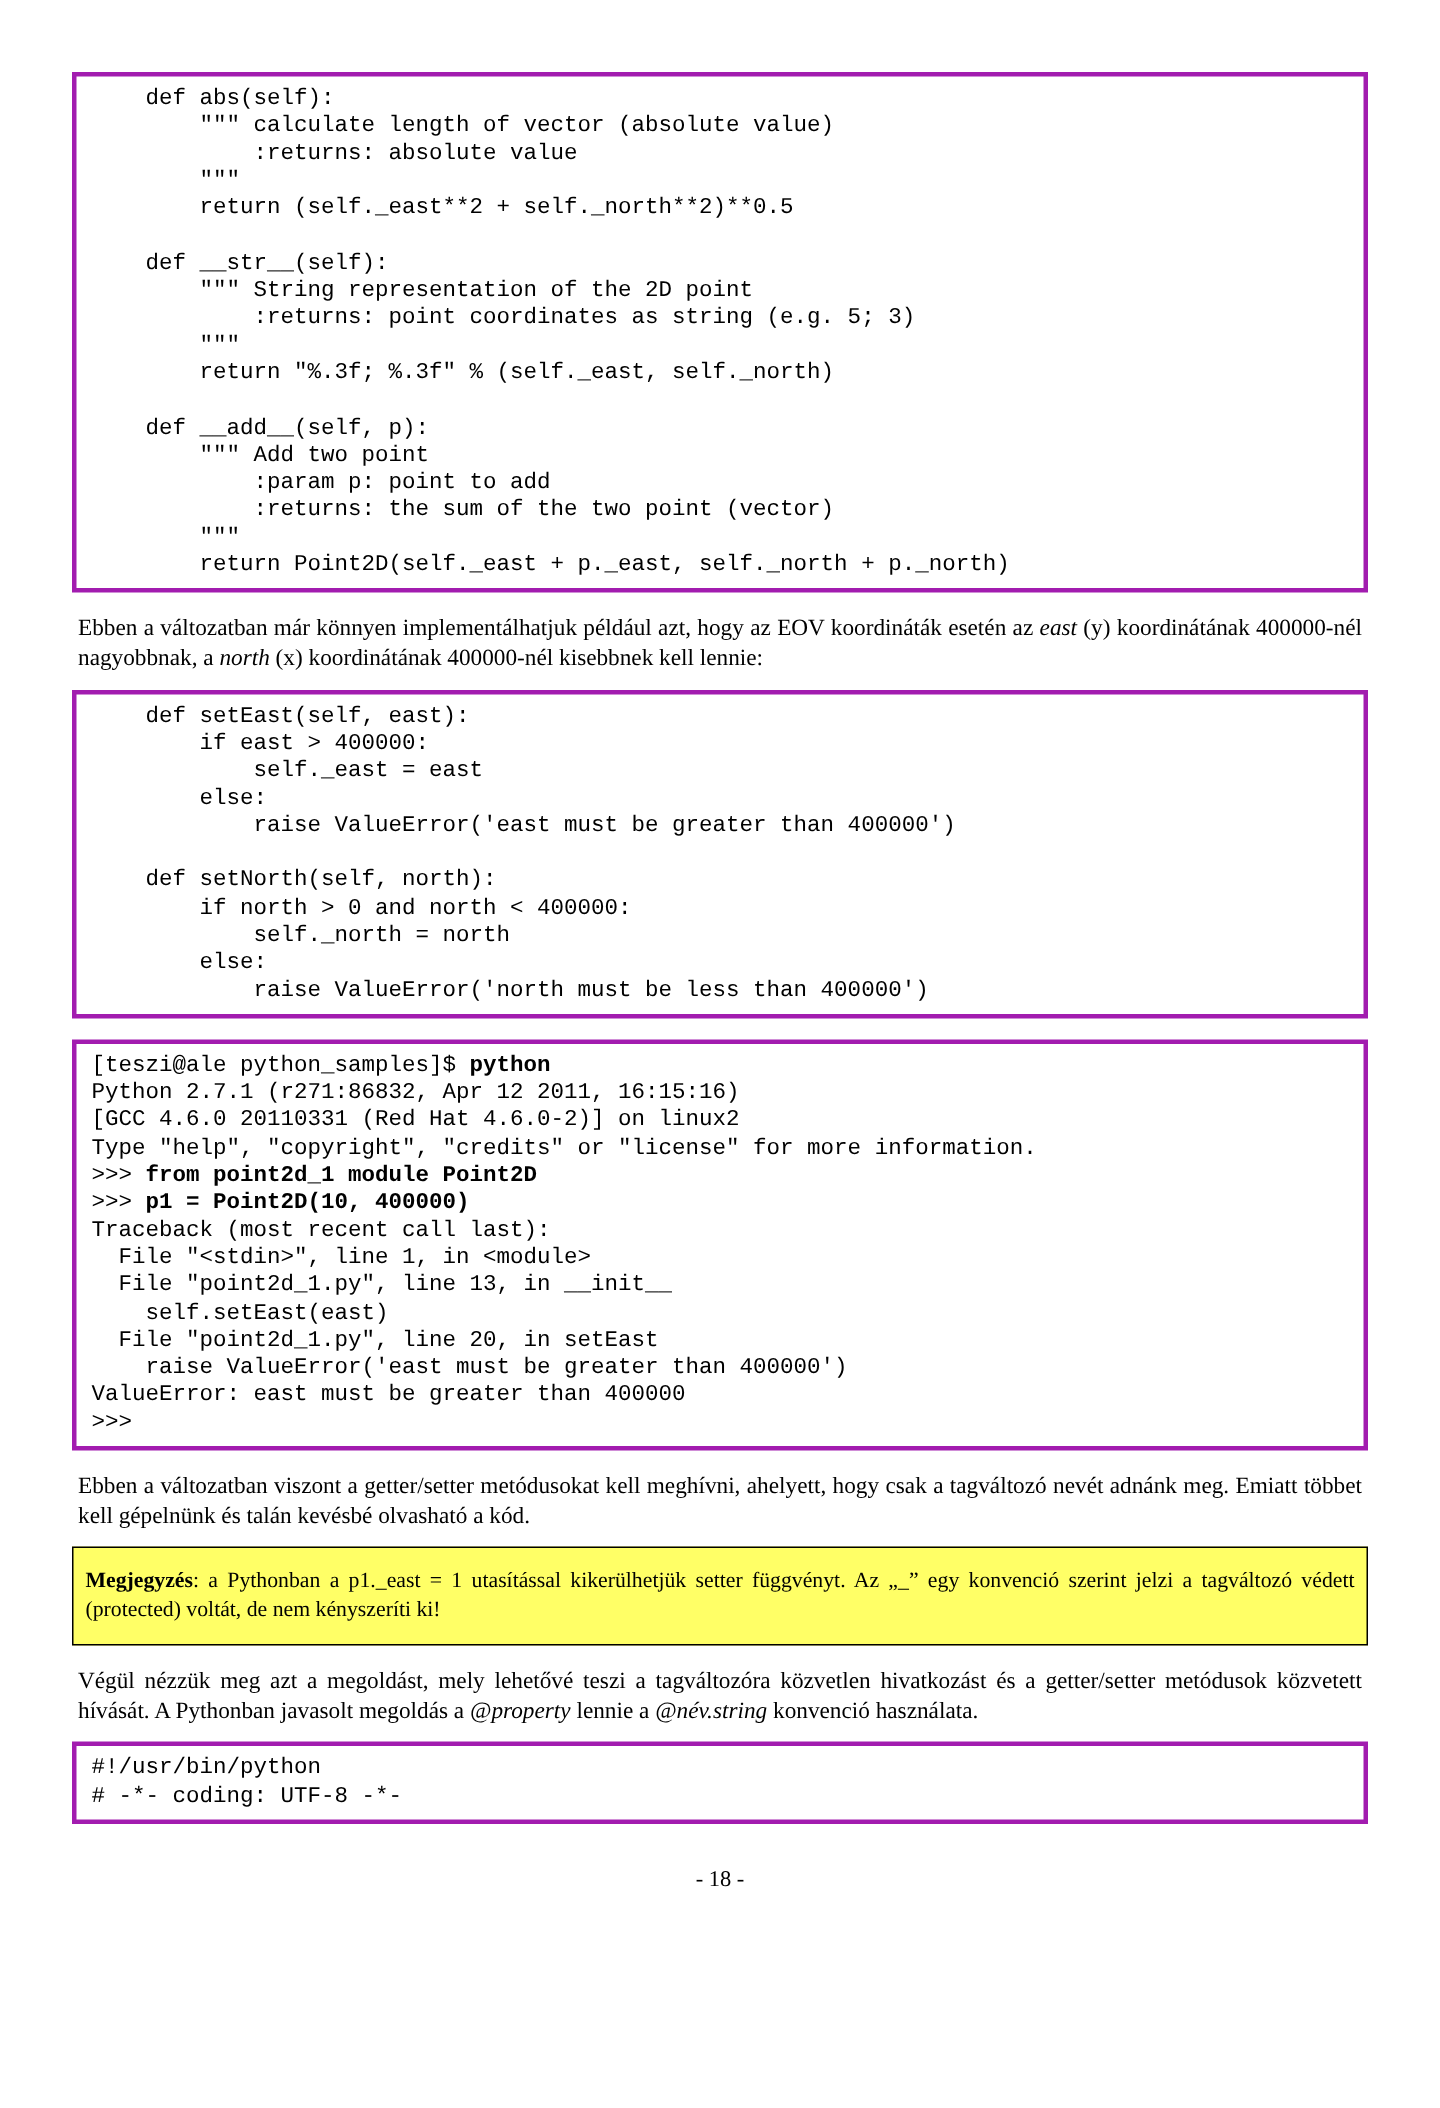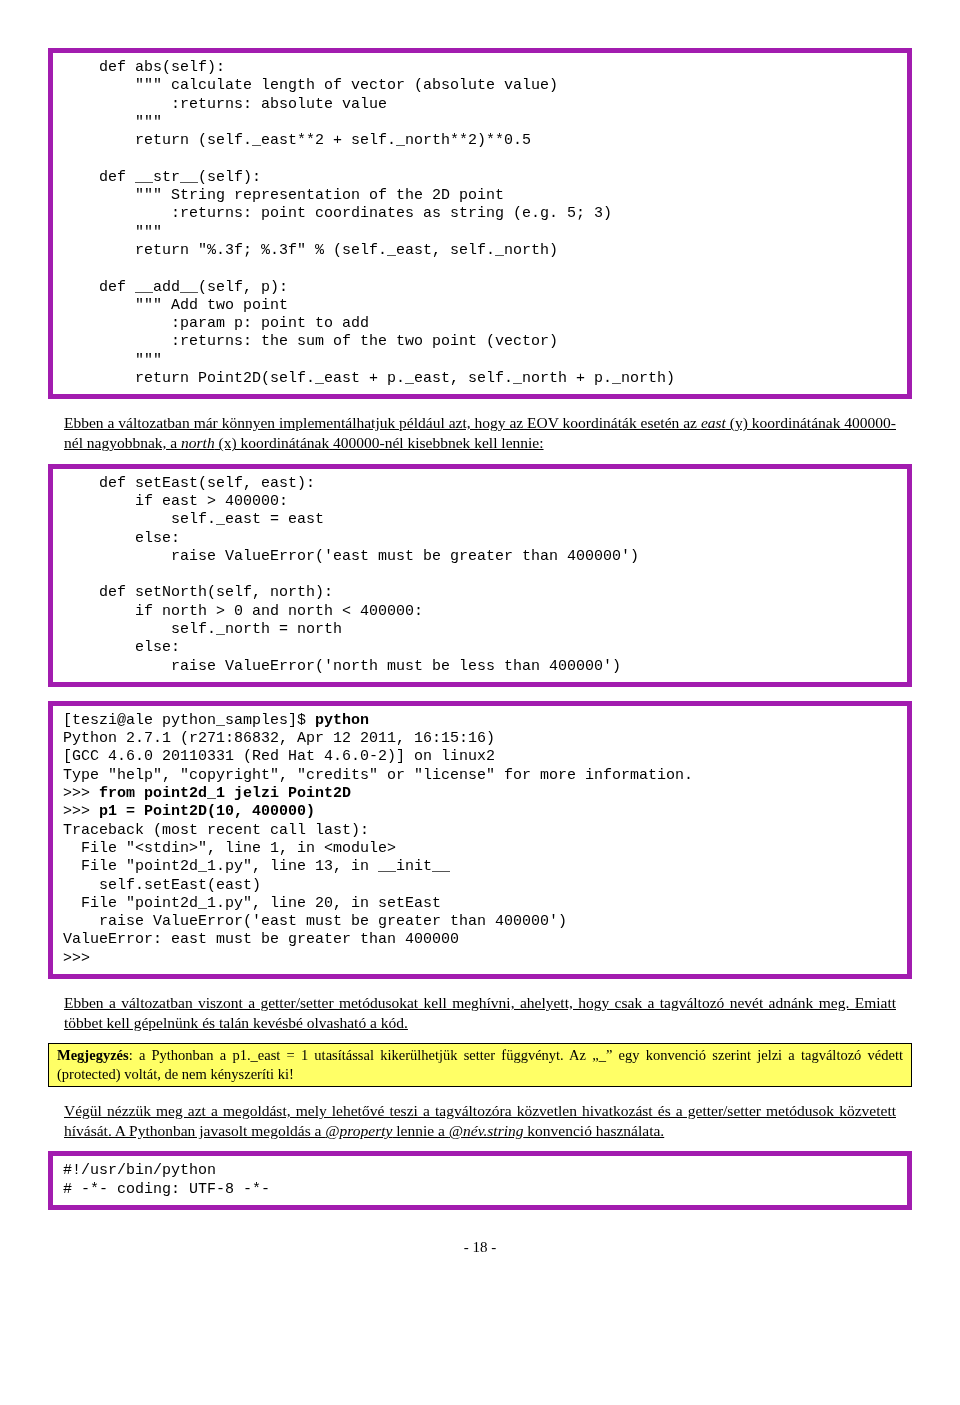--- a/index.html
+++ b/index.html
@@ -7,37 +7,36 @@
     padding: 40px 48px;
     font-family: "Times New Roman", Times, serif;
     font-size: 15.5px;
     line-height: 1.3;
     color: #000;
     background: #fff;
     width: 960px;
     box-sizing: border-box;
   }
   .code-box {
-    border: 5px solid #a21caf;
+    border: 3px solid #a21caf;
     padding: 6px 10px;
     margin: 8px 0 14px 0;
     font-family: "Courier New", monospace;
     font-size: 15px;
     white-space: pre;
     line-height: 1.22;
   }
   .body-text {
     text-align: justify;
-    margin: 10px 16px;
-    text-decoration: underline;
+    margin: 10px 4px;
   }
   .note-box {
     border: 1px solid #000;
     background: #ffff66;
-    padding: 2px 8px;
+    padding: 13px 8px;
     margin: 10px 0 14px 0;
     font-size: 14.5px;
     text-align: justify;
   }
   .bold { font-weight: bold; text-align: center; }
   .italic { font-style: italic; }
   .page-num {
     text-align: center;
     margin-top: 28px;
     font-size: 15px;
@@ -76,21 +75,21 @@
     def setNorth(self, north):
         if north &gt; 0 and north &lt; 400000:
             self._north = north
         else:
             raise ValueError('north must be less than 400000')</div>
 
 <div class="code-box"><span>[teszi@ale python_samples]$ </span><span class="bold">python</span><span>
 Python 2.7.1 (r271:86832, Apr 12 2011, 16:15:16)
 [GCC 4.6.0 20110331 (Red Hat 4.6.0-2)] on linux2
 Type "help", "copyright", "credits" or "license" for more information.
-&gt;&gt;&gt; </span><span class="bold">from point2d_1 jelzi Point2D</span><span>
+&gt;&gt;&gt; </span><span class="bold">from point2d_1 module Point2D</span><span>
 &gt;&gt;&gt; </span><span class="bold">p1 = Point2D(10, 400000)</span><span>
 Traceback (most recent call last):
   File "&lt;stdin&gt;", line 1, in &lt;module&gt;
   File "point2d_1.py", line 13, in __init__
     self.setEast(east)
   File "point2d_1.py", line 20, in setEast
     raise ValueError('east must be greater than 400000')
 ValueError: east must be greater than 400000
 &gt;&gt;&gt;</span></div>
 

